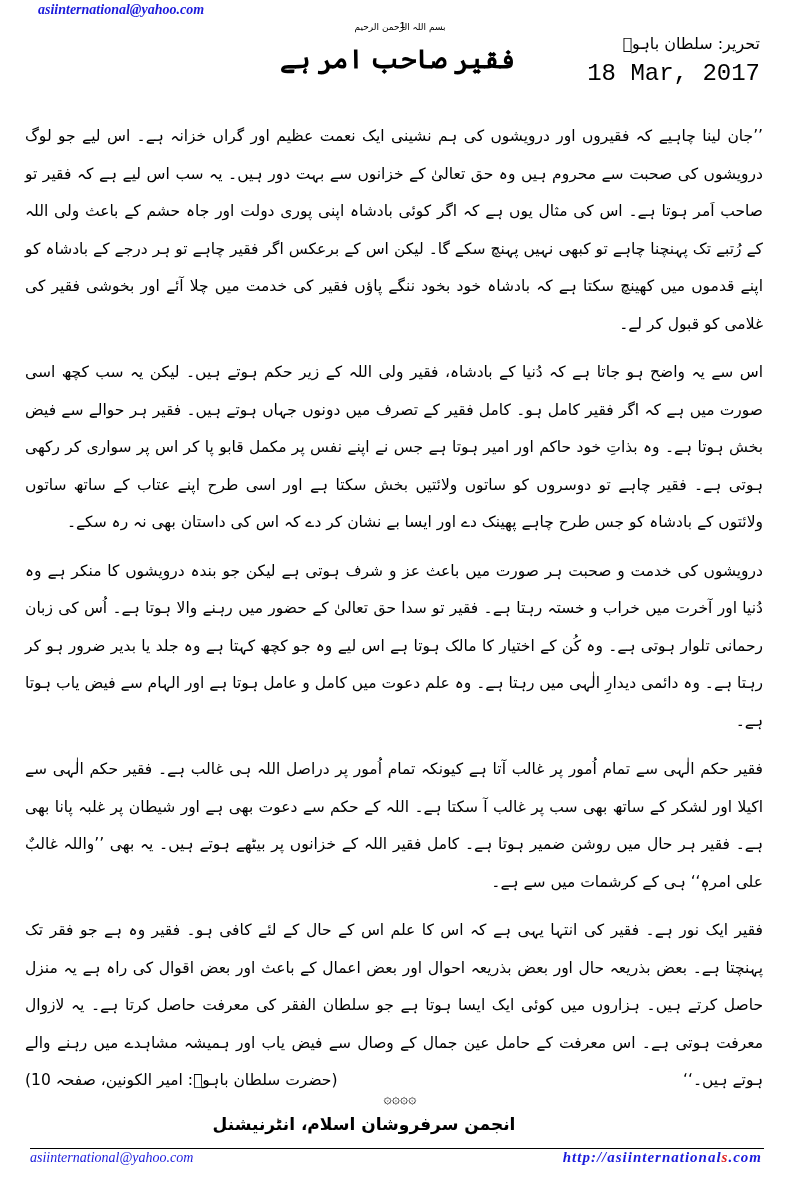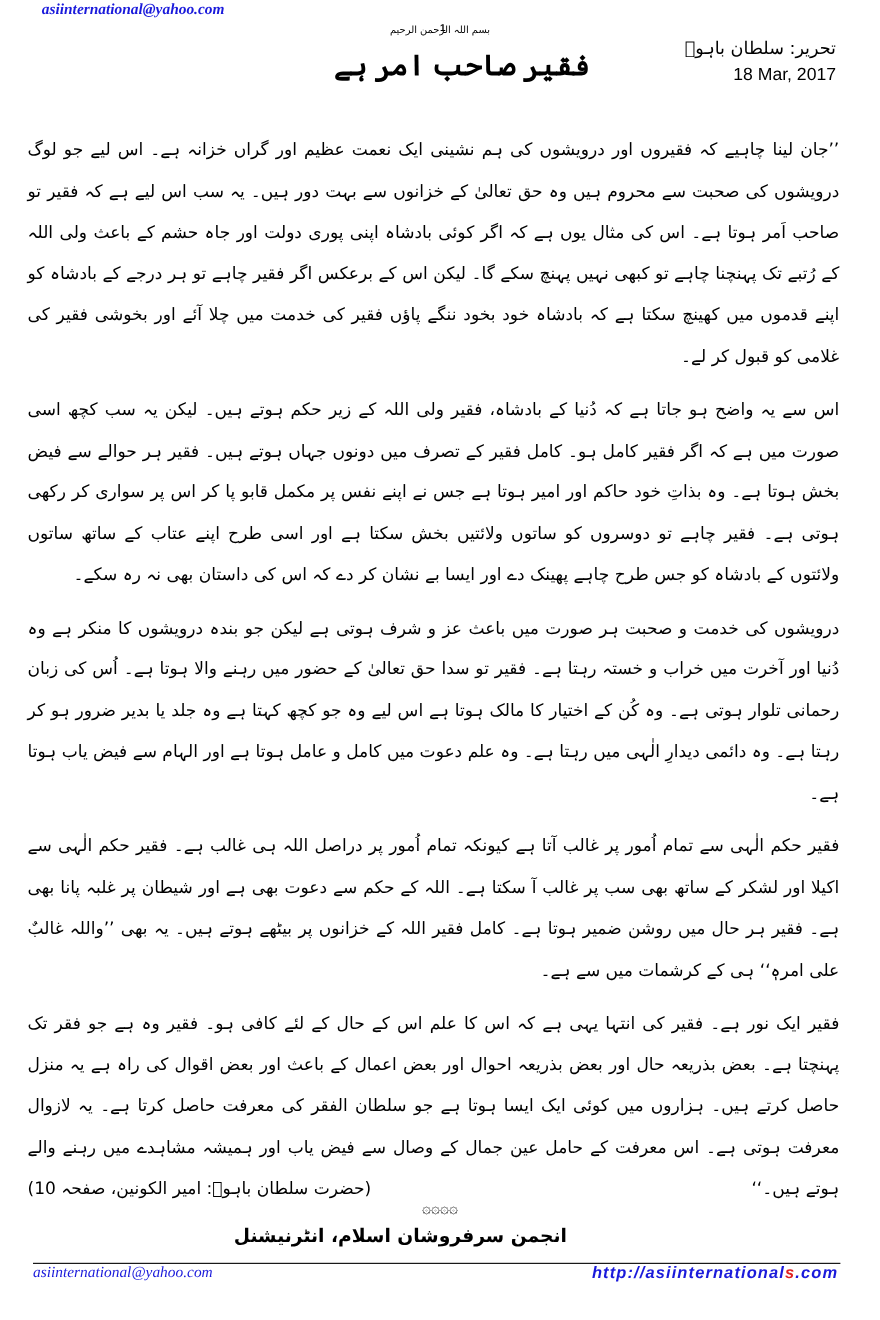--- a/index.html
+++ b/index.html
@@ -1,31 +1,31 @@
 <!DOCTYPE html>
 <html><head>
 <meta charset="utf-8">
 <style>
   html, body { margin: 0; padding: 0; background: #ffffff; }
   body { width: 800px; height: 1200px; position: relative; overflow: hidden; font-family: "DejaVu Sans", sans-serif; color: #000; }
   .email-top { position: absolute; left: 38px; top: 2px; font-family: "Liberation Serif", serif; font-style: italic; font-weight: bold; font-size: 14px; color: #1a1adb; }
   .bismillah { position: absolute; left: 350px; top: 22px; width: 100px; text-align: center; font-size: 9px; direction: rtl; }
   .pagenum { position: absolute; left: 400px; top: 20px; font-size: 9px; font-weight: bold; font-family: "Liberation Sans", sans-serif; }
   .author { position: absolute; right: 40px; top: 34px; direction: rtl; font-size: 16px; font-family: "DejaVu Sans", sans-serif; }
-  .date { position: absolute; right: 40px; top: 60px; font-size: 16px; font-family: Liberation Sans, sans-serif; }
-  .title { position: absolute; left: 280px; width: 280px; top: 44px; text-align: center; direction: rtl; font-size: 26px; font-weight: bold; font-family: Liberation Serif, serif; }
+  .date { position: absolute; right: 40px; top: 60px; font-size: 24px; font-family: Liberation Mono, monospace; }
+  .title { position: absolute; left: 280px; width: 280px; top: 44px; text-align: left; direction: rtl; font-size: 26px; font-weight: bold; font-family: Liberation Sans, sans-serif; }
   .body-text { position: absolute; left: 25px; right: 37px; top: 118px; direction: rtl; text-align: justify; font-size: 15.5px; line-height: 37.5px; }
   .body-text p { margin: 0 0 0 0; }
   .body-text p + p { margin-top: 11px; }
   .citation { direction: rtl; unicode-bidi: embed; float: left; }
   .ornament { position: absolute; left: 0; width: 800px; top: 1090px; text-align: center; font-size: 14px; letter-spacing: 2px; }
   .org-name { position: absolute; left: 0; width: 728px; top: 1114px; text-align: center; direction: rtl; font-size: 17px; font-weight: bold; font-family: "DejaVu Sans", sans-serif; }
   .rule { position: absolute; left: 30px; right: 36px; top: 1148px; height: 1px; background: #000; }
   .email-bottom { position: absolute; left: 30px; top: 1150px; font-family: "Liberation Serif", serif; font-style: italic; font-size: 14px; color: #1a1adb; text-decoration: none; }
-  .url-bottom { position: absolute; right: 38px; top: 1149px; font-family: Liberation Sans, sans-serif; font-style: italic; font-weight: bold; font-size: 15px; color: #1a1adb; letter-spacing: 1px; text-decoration: none; }
+  .url-bottom { position: absolute; right: 38px; top: 1149px; font-family: Liberation Serif, serif; font-style: italic; font-weight: bold; font-size: 15px; color: #1a1adb; letter-spacing: 1px; text-decoration: none; }
   .url-accent { color: #e02020; }
 </style>
 </head>
 <body>
 
 <div class="email-top">asiinternational@yahoo.com</div>
 <div class="bismillah">بسم اللہ الرحمن الرحیم</div>
 <div class="pagenum">1</div>
 <div class="author">تحریر: سلطان باہوؒ</div>
 <div class="date">18 Mar, 2017</div>

